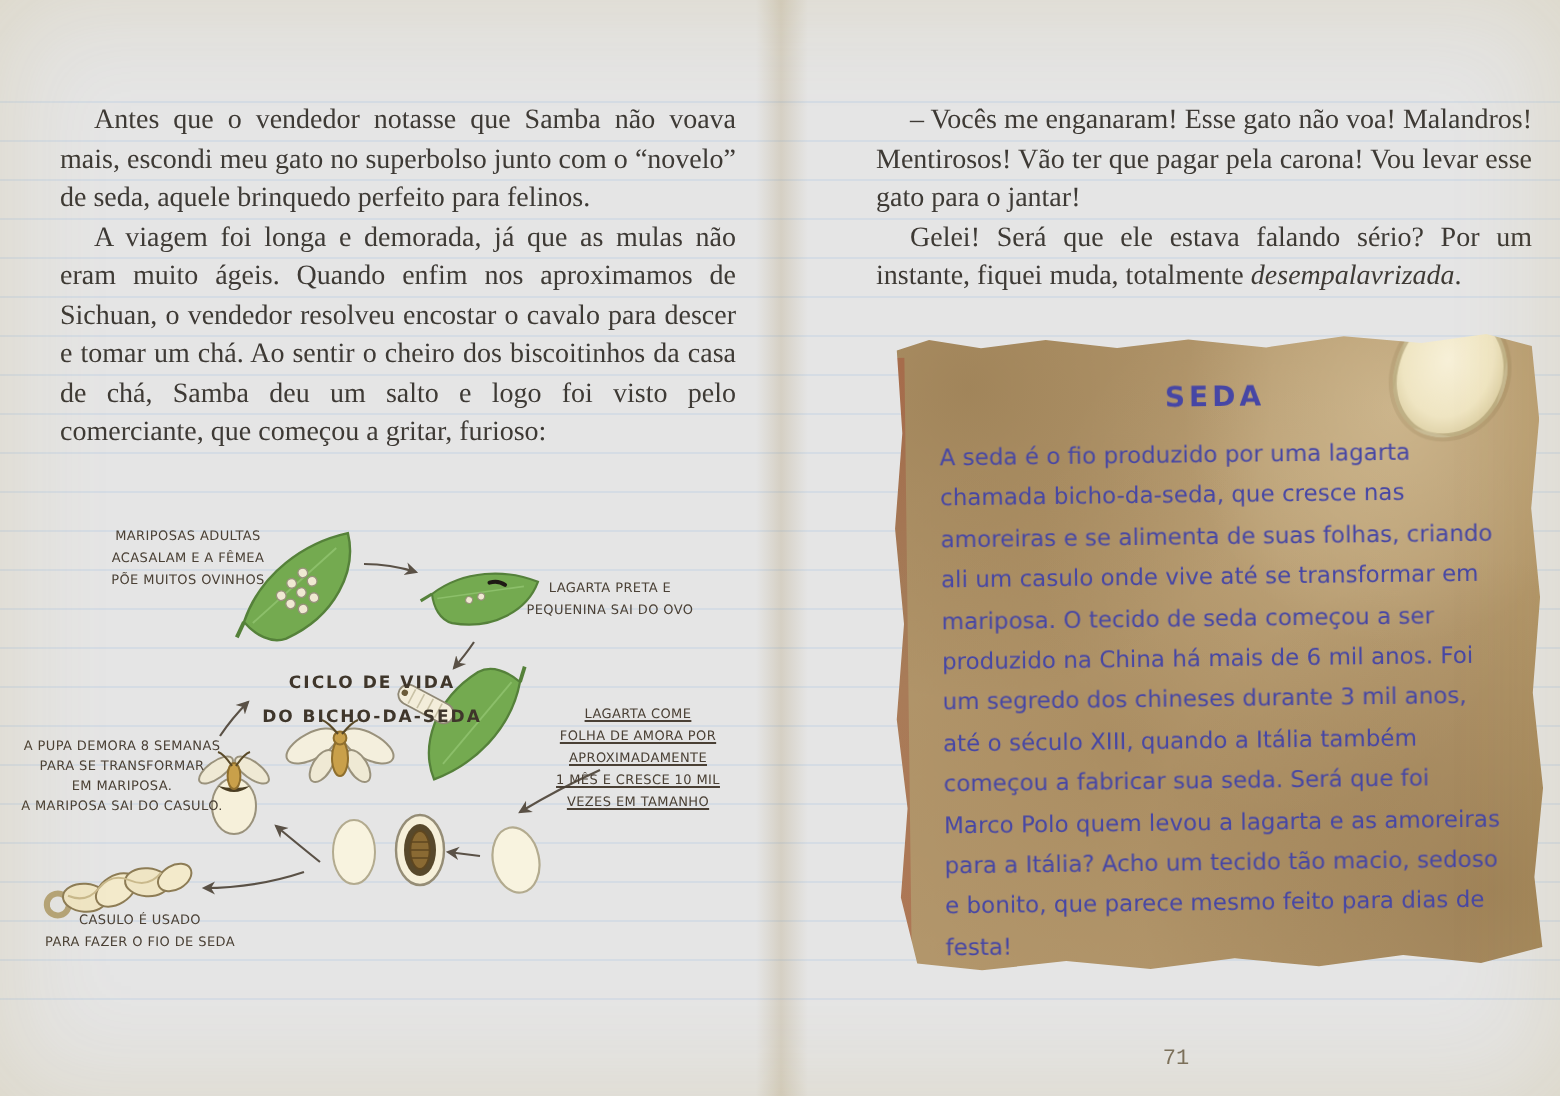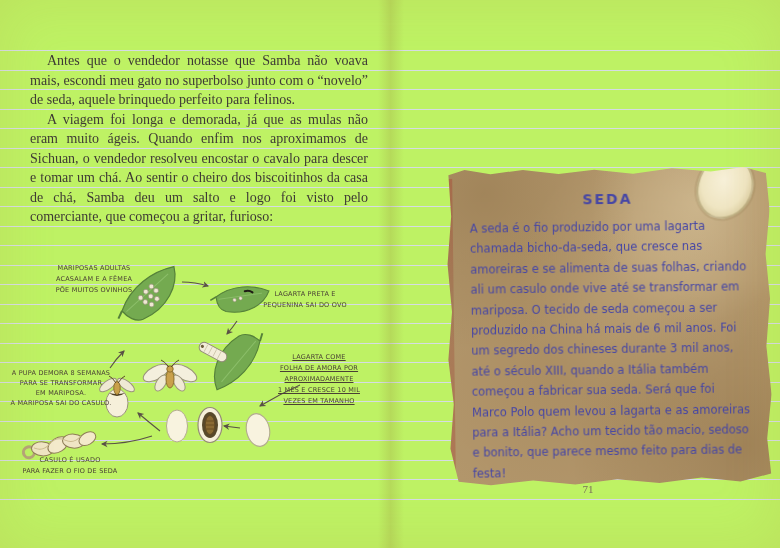--- a/index.html
+++ b/index.html
@@ -1,17 +1,17 @@
 <!DOCTYPE html>
 <html lang="pt"><head>
 <meta charset="utf-8">
 <style>
   html,body{margin:0;padding:0;}
   body{width:780px;height:548px;overflow:hidden;font-family:"Liberation Serif",serif;}
-  .spread{position:relative;width:780px;height:548px;background:#bef264;}
+  .spread{position:relative;width:780px;height:548px;background:#e5e5e5;}
   
   .ruled{position:absolute;left:0;right:0;top:32px;height:469px;
          background:repeating-linear-gradient(to bottom,transparent 0,transparent 18.5px,#D5DCE4 18.5px,#D5DCE4 19.5px);
          pointer-events:none;}
   .gutter{position:absolute;top:0;bottom:0;left:378px;width:26px;
           background:linear-gradient(to right,rgba(150,120,50,0) 0%,rgba(140,110,45,0.18) 48%,rgba(150,120,50,0) 100%);}
   .vignette{position:absolute;inset:0;box-shadow:inset 0 0 55px rgba(180,150,60,0.18);pointer-events:none;}
 
   
   .booktext{position:absolute;top:51px;font-size:14px;line-height:19.5px;color:#3E3A35;
@@ -48,22 +48,22 @@
   .note-title{margin:24px 0 10px 0;text-align:center;font-family:"DejaVu Sans",sans-serif;
         font-size:14px;font-weight:bold;letter-spacing:2px;color:#4646A5;}
   .note-body{padding:0 20px 0 24px;font-family:"DejaVu Sans",sans-serif;font-size:11.5px;
         line-height:20.4px;color:#4646A5;}
   .blob{position:absolute;left:252px;top:-12px;width:52px;height:62px;transform:rotate(14deg);
         background:radial-gradient(ellipse at 45% 40%, #F7F0D8 0%, #EFE5C2 55%, #D9CB9E 80%, #C4B589 100%);
         border:2px solid rgba(150,133,88,0.45);
         border-radius:48% 52% 55% 45% / 55% 48% 52% 45%;
         box-shadow:0 0 0 2px rgba(120,100,60,0.15);}
 
-  .page-number{position:absolute;left:438px;top:483px;width:300px;text-align:center;
-        font-size:11px;color:#7A6F5C;}
+  .page-number{position:absolute;left:438px;top:524px;width:300px;text-align:center;
+        font-size:11px;color:#7A6F5C;font-family:Liberation Mono, monospace;}
 </style>
 </head>
 <body>
 
 <div class="spread">
   <div class="ruled"></div>
   <div class="gutter"></div>
 
   <div>
     <div class="booktext left-text">
@@ -157,20 +157,22 @@
         <g transform="translate(48,190) rotate(-14)">
           <circle cx="-30" cy="0" r="5.5" fill="none" stroke="#B5A478" stroke-width="3"></circle>
           <ellipse cx="-16" cy="0" rx="11" ry="7" transform="rotate(18 -16 0)" fill="#EFE5C4" stroke="#8D7C55" stroke-width="1"></ellipse>
           <ellipse cx="0" cy="0" rx="11" ry="7" transform="rotate(-18 0 0)" fill="#F3EACB" stroke="#8D7C55" stroke-width="1"></ellipse>
           <ellipse cx="16" cy="0" rx="11" ry="7" transform="rotate(18 16 0)" fill="#EFE5C4" stroke="#8D7C55" stroke-width="1"></ellipse>
           <ellipse cx="30" cy="1" rx="9" ry="6" transform="rotate(-16 30 1)" fill="#F3EACB" stroke="#8D7C55" stroke-width="1"></ellipse>
           <path d="M-24,-3 q8,6 16,0 q8,-6 16,0 q8,6 16,0" stroke="#C9B98C" stroke-width="1" fill="none"></path>
         </g>
       </svg>
 
+      <div class="dtitle" style="left:130px;top:84px;width:112px;">CICLO DE VIDA
+DO BICHO-DA-SEDA</div>
       <div class="dlabel" style="left:262px;top:39px;width:86px;">LAGARTA PRETA E
 PEQUENINA SAI DO OVO</div>
       <div class="dlabel" style="left:38px;top:13px;width:112px;">MARIPOSAS ADULTAS
 ACASALAM E A FÊMEA
 PÕE MUITOS OVINHOS</div>
       <div class="dlabel" style="left:278px;top:102px;width:82px;text-decoration:underline;">LAGARTA COME
 FOLHA DE AMORA POR
 APROXIMADAMENTE
 1 MÊS E CRESCE 10 MIL
 VEZES EM TAMANHO</div>
@@ -178,20 +180,22 @@
 PARA SE TRANSFORMAR
 EM MARIPOSA.
 A MARIPOSA SAI DO CASULO.</div>
       <div class="dlabel" style="left:20px;top:205px;width:100px;">CASULO É USADO
 PARA FAZER O FIO DE SEDA</div>
     </div>
   </div>
 
   <div>
     <div class="booktext right-text">
+      <p>– Vocês me enganaram! Esse gato não voa! Malandros! Mentirosos! Vão ter que pagar pela carona! Vou levar esse gato para o jantar!</p>
+      <p><span>Gelei! Será que ele estava falando sério? Por um instante, fiquei muda, totalmente </span><em>desempalavrizada</em><span>.</span></p>
     </div>
 
     <div class="note">
       <div class="blob"></div>
       <div class="note-title">SEDA</div>
       <div class="note-body">A seda é o fio produzido por uma lagarta chamada bicho-da-seda, que cresce nas amoreiras e se alimenta de suas folhas, criando ali um casulo onde vive até se transformar em mariposa. O tecido de seda começou a ser produzido na China há mais de 6 mil anos. Foi um segredo dos chineses durante 3 mil anos, até o século XIII, quando a Itália também começou a fabricar sua seda. Será que foi Marco Polo quem levou a lagarta e as amoreiras para a Itália? Acho um tecido tão macio, sedoso e bonito, que parece mesmo feito para dias de festa!</div>
     </div>
 
     <div class="page-number">71</div>
   </div>

